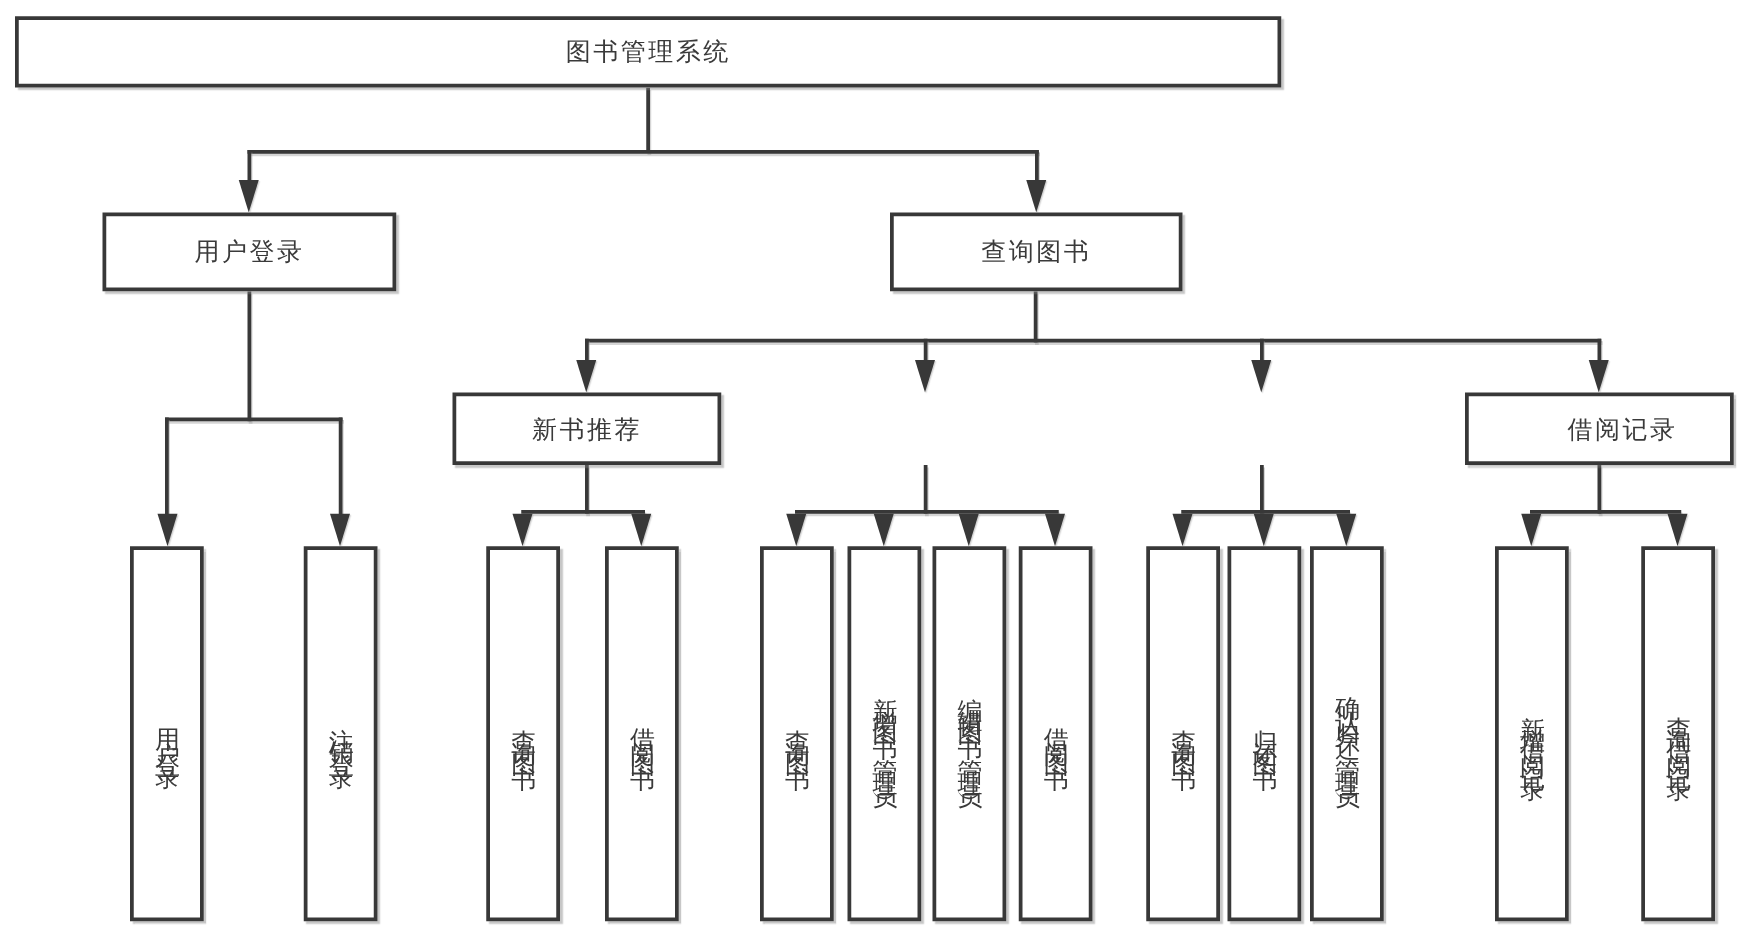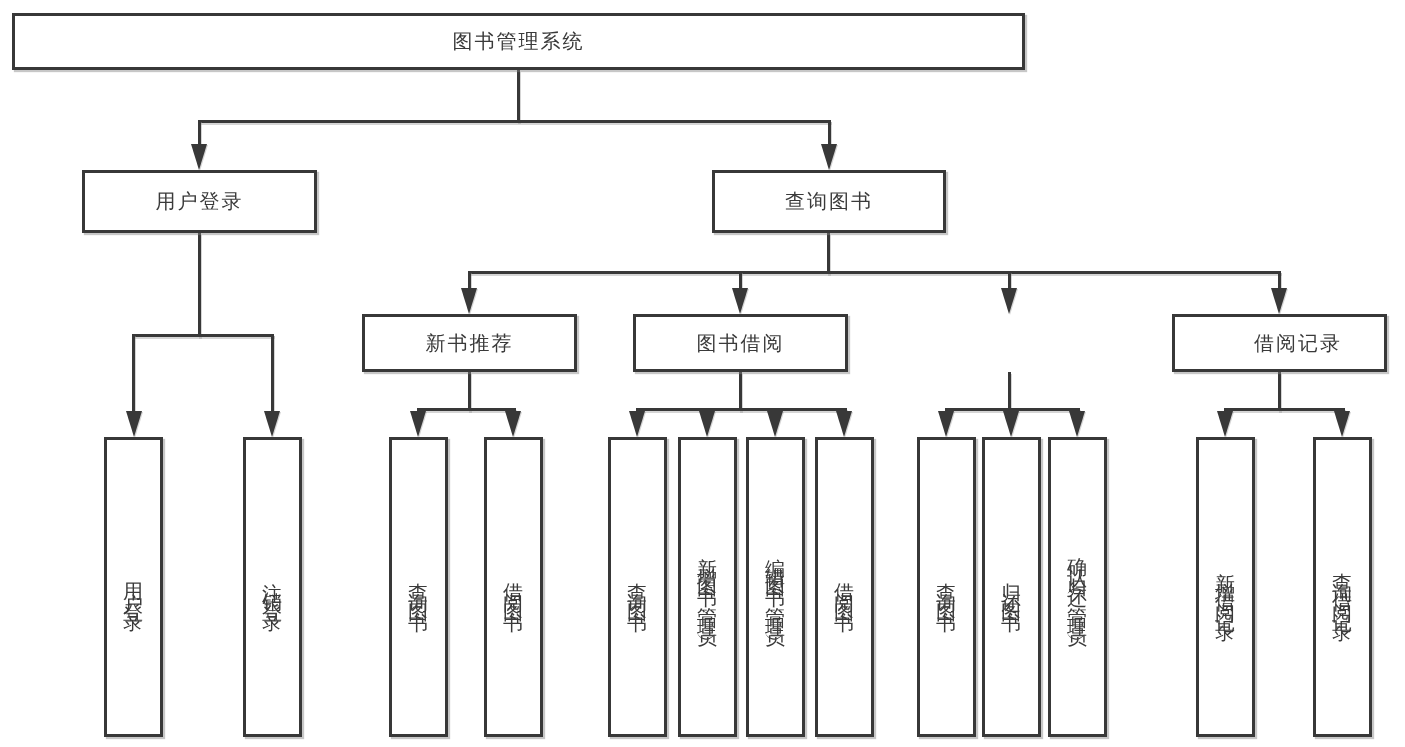--- a/index.html
+++ b/index.html
@@ -62,21 +62,20 @@
   <div class="vline" style="left:468px;top:271px;height:21px;"></div>
   <div class="arrow" style="left:461px;top:288px;"></div>
   <div class="vline" style="left:739px;top:271px;height:21px;"></div>
   <div class="arrow" style="left:732px;top:288px;"></div>
   <div class="vline" style="left:1008px;top:271px;height:21px;"></div>
   <div class="arrow" style="left:1001px;top:288px;"></div>
   <div class="vline" style="left:1278px;top:271px;height:21px;"></div>
   <div class="arrow" style="left:1271px;top:288px;"></div>
 
   <div class="box" style="left:362px;top:314px;width:215px;height:58px;">新书推荐</div>
-  <div class="box" style="left:633px;top:314px;width:215px;height:58px;">图书借阅</div>
   <div class="box" style="left:1172px;top:314px;width:215px;height:58px;padding-left:37px;">借阅记录</div>
 
   <div class="vline" style="left:468px;top:372px;height:39px;"></div>
   <div class="hline" style="left:417px;top:408px;width:99px;"></div>
   <div class="arrow" style="left:410px;top:411px;"></div>
   <div class="arrow" style="left:505px;top:411px;"></div>
 
   <div class="vline" style="left:739px;top:372px;height:39px;"></div>
   <div class="hline" style="left:636px;top:408px;width:211px;"></div>
   <div class="arrow" style="left:629px;top:411px;"></div>

